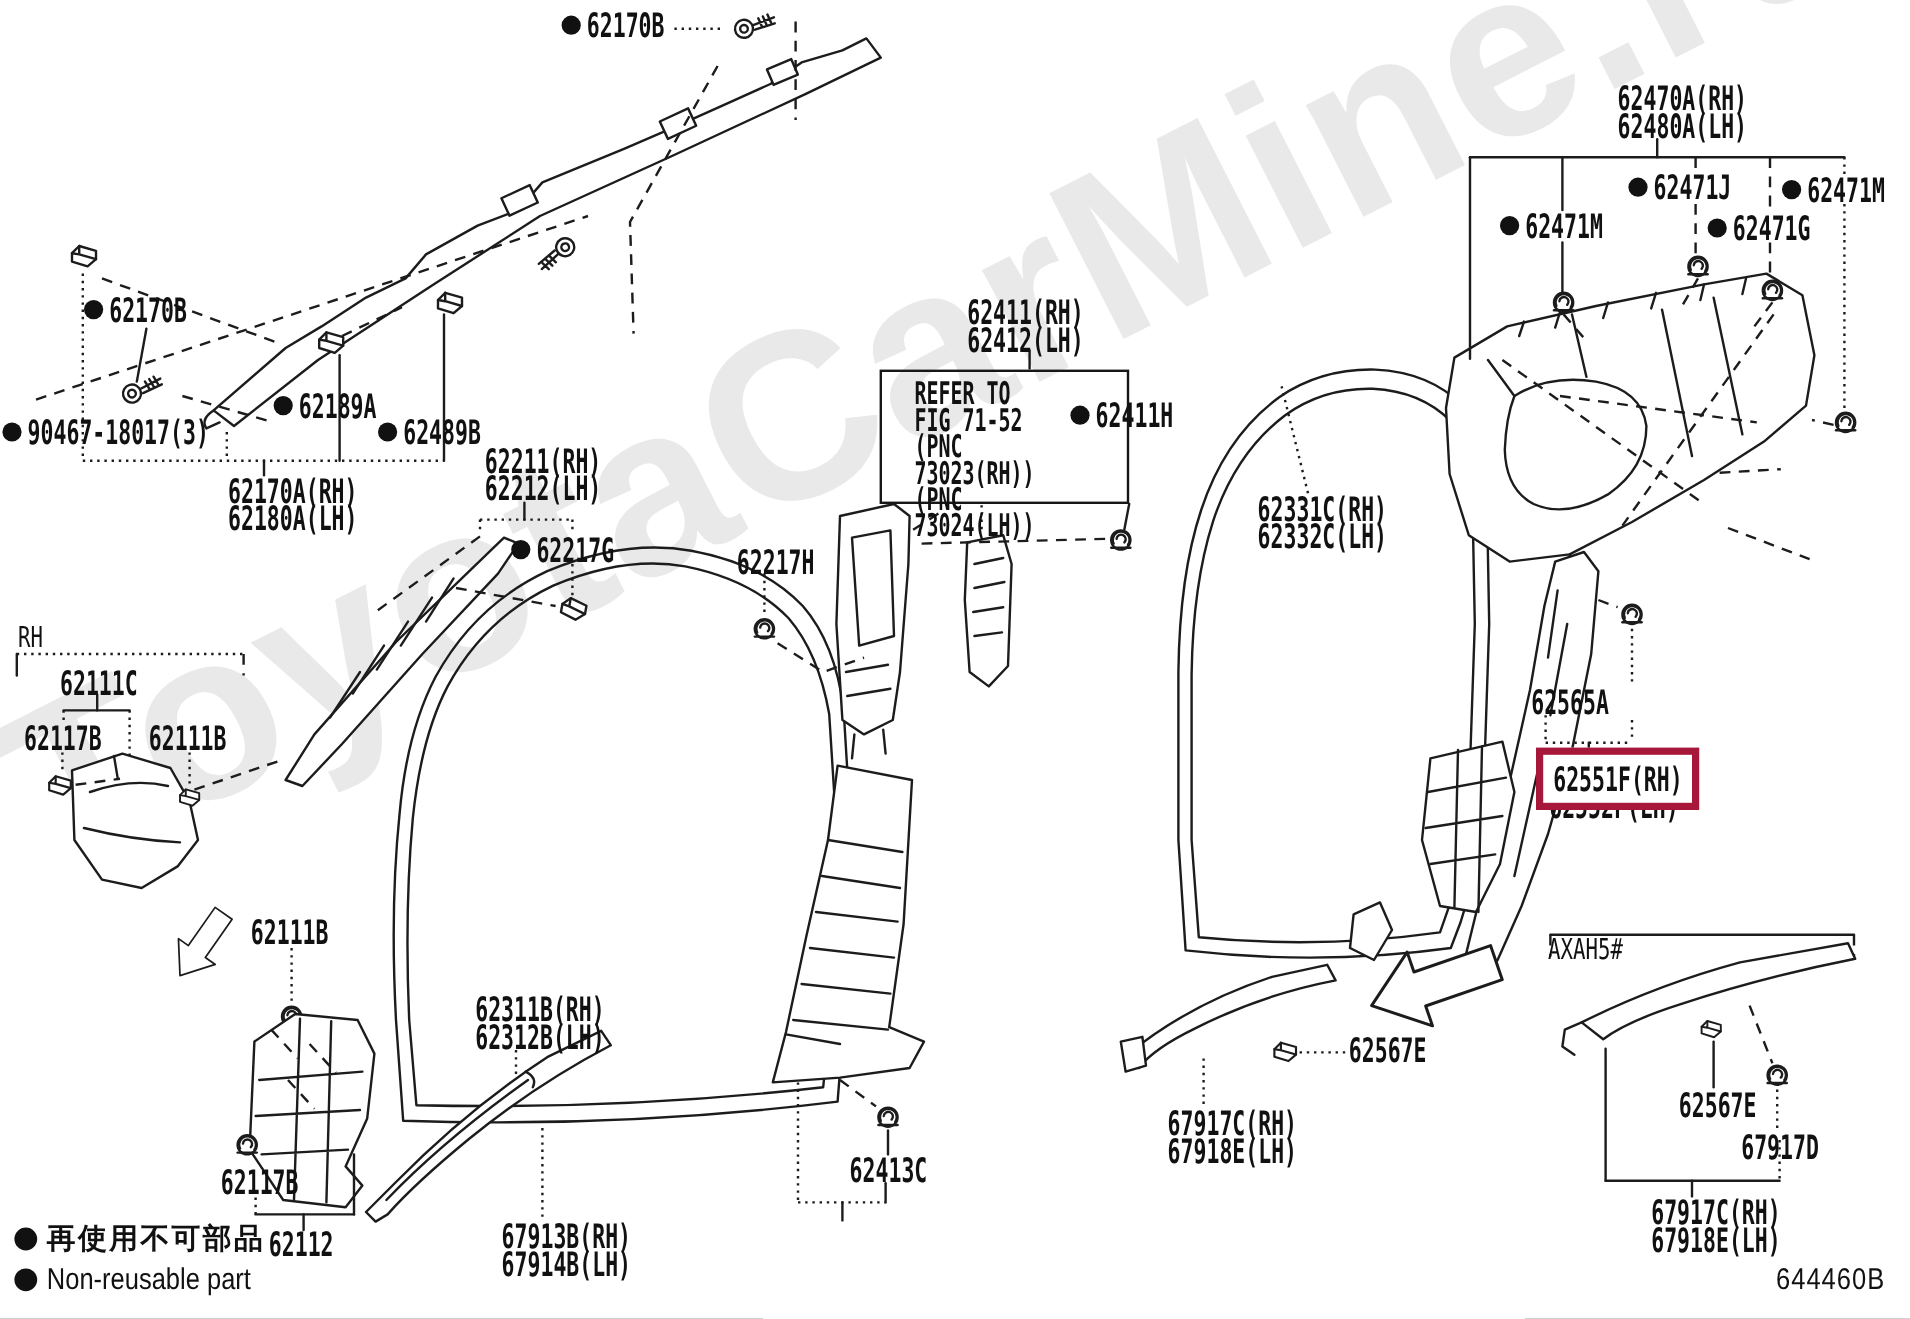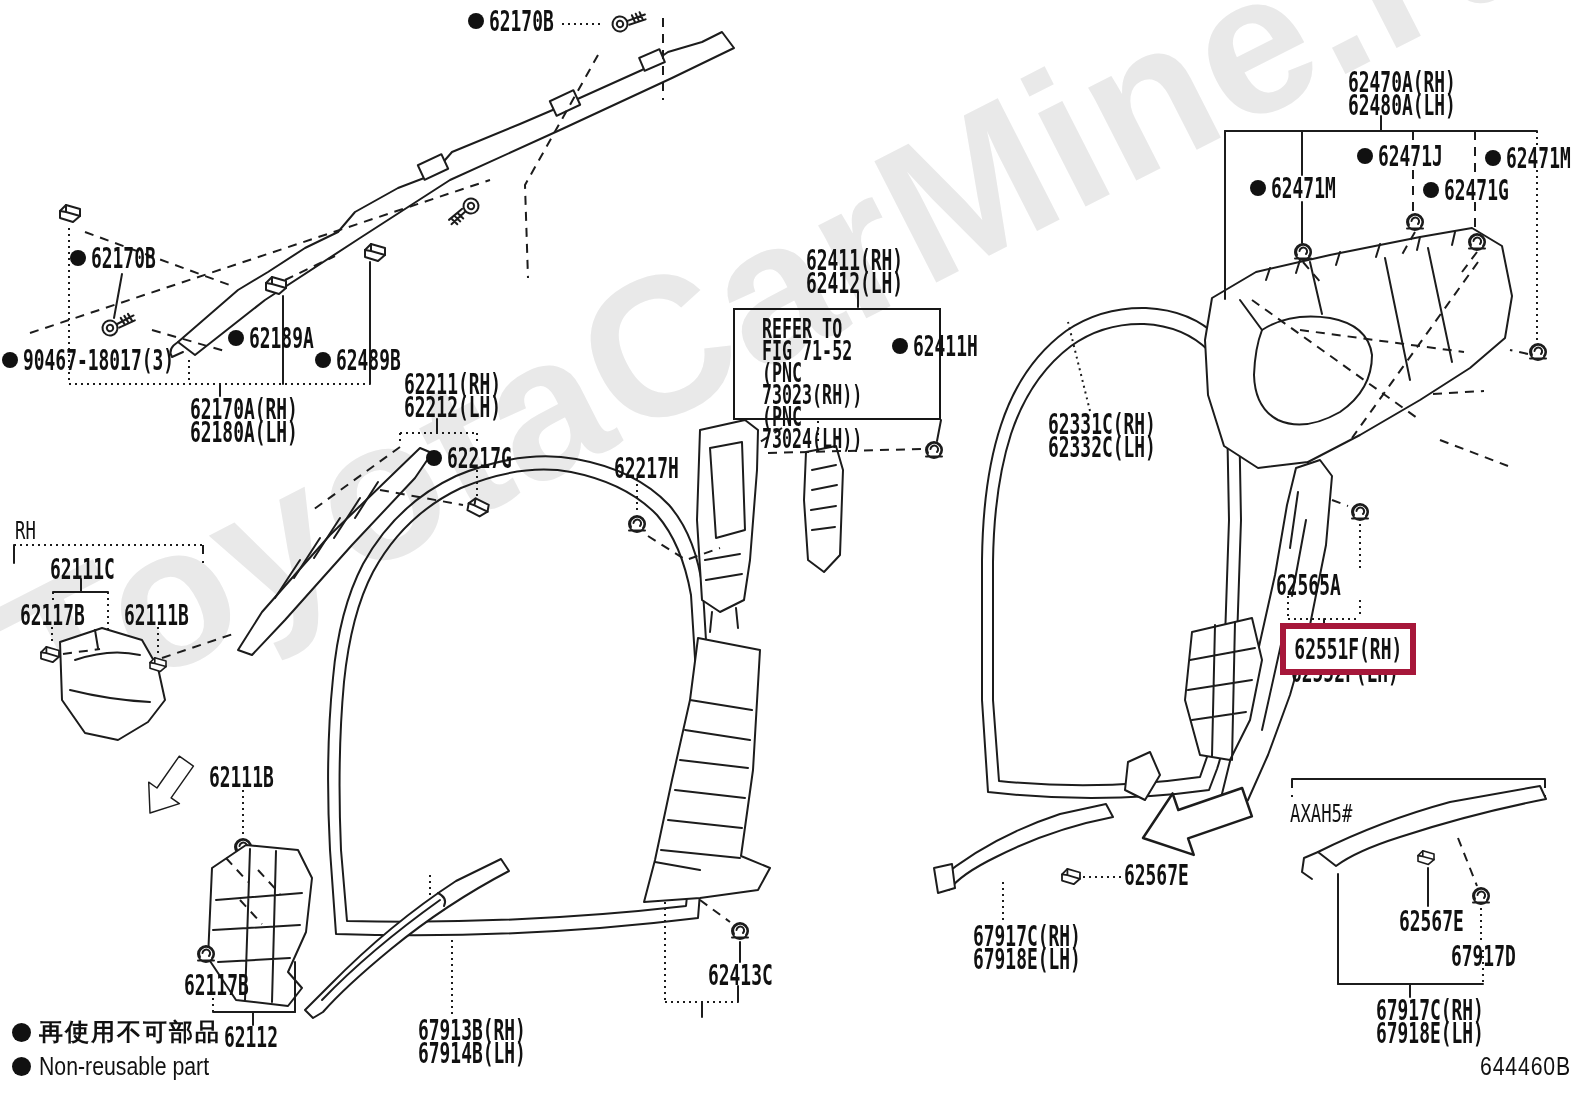--- a/index.html
+++ b/index.html
@@ -360,21 +360,21 @@
         <span class="txt">
           <div>62567E</div>
         </span>
       </div>
       <div class="plabel" style="left: 973px; top: 925px;">
         <span class="txt">
           <div>67917C(RH)</div>
           <div>67918E(LH)</div>
         </span>
       </div>
-      <div class="plabel reg" style="left: 1290px; top: 803px;">
+      <div class="plabel reg" style="left: 1290px; top: 780px;">
         <span class="txt">
           <div>AXAH5#</div>
         </span>
       </div>
       <div class="plabel" style="left: 1399px; top: 910px;">
         <span class="txt">
           <div>62567E</div>
         </span>
       </div>
       <div class="plabel" style="left: 1451px; top: 945px;">
@@ -414,20 +414,26 @@
         </span>
       </div>
       <div class="plabel" style="left: 184px; top: 974px;">
         <span class="txt">
           <div>62117B</div>
         </span>
       </div>
       <div class="plabel" style="left: 224px; top: 1026px;">
         <span class="txt">
           <div>62112</div>
+        </span>
+      </div>
+      <div class="plabel" style="left: 396px; top: 830px;">
+        <span class="txt">
+          <div>62311B(RH)</div>
+          <div>62312B(LH)</div>
         </span>
       </div>
       <div class="plabel" style="left: 418px; top: 1019px;">
         <span class="txt">
           <div>67913B(RH)</div>
           <div>67914B(LH)</div>
         </span>
       </div>
       <div class="plabel" style="left: 708px; top: 964px;">
         <span class="txt">

